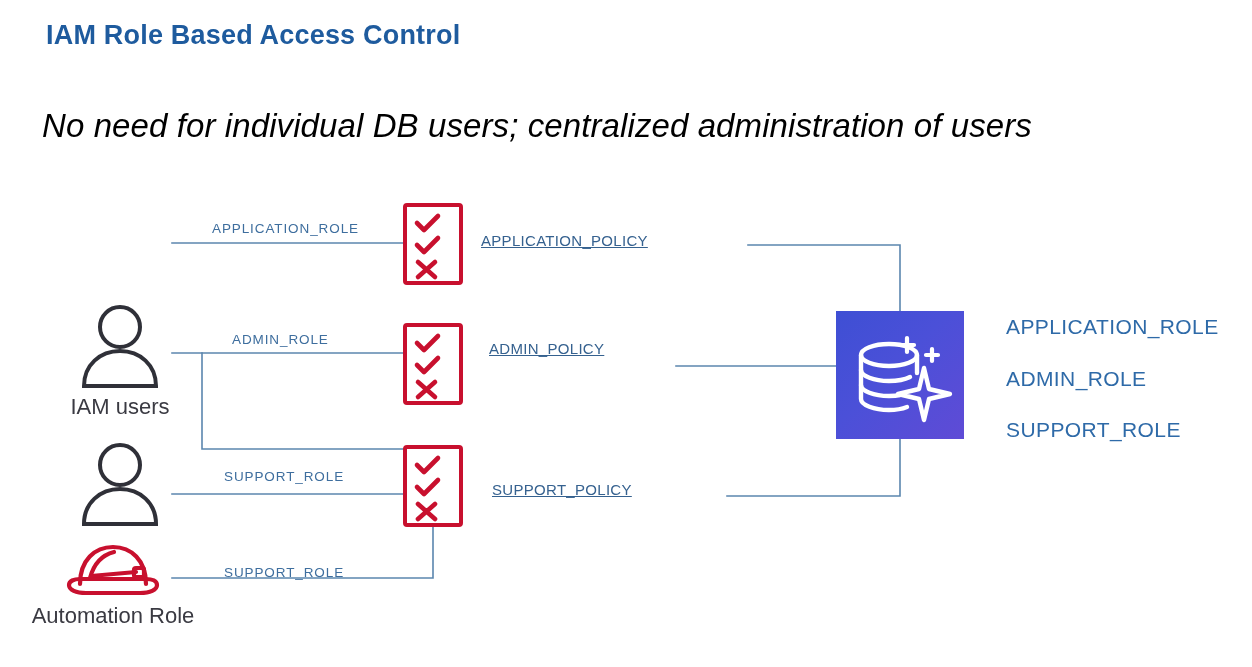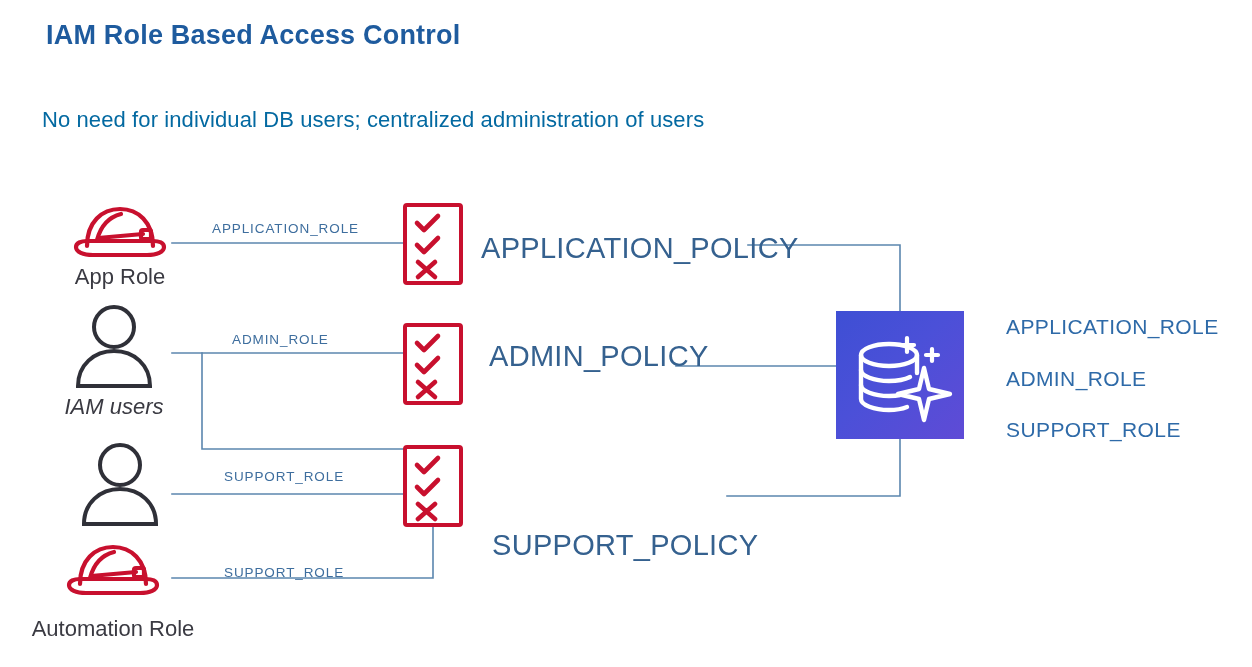--- a/index.html
+++ b/index.html
@@ -32,25 +32,26 @@
     font-size: 27px;
     font-weight: bold;
     color: #1E5B9E;
     letter-spacing: 0.2px;
     white-space: nowrap;
   }
   #slide-subtitle {
     position: absolute;
     left: 42px;
     top: 107px;
-    font-size: 22px;
-    font-weight: 300;
-    color: #0369a1;
+    font-size: 33px;
+    font-weight: 300;
+    color: #000000;
     letter-spacing: 0.1px;
     white-space: nowrap;
+    font-style: italic;
   }
 
   
   #diagram {
     position: absolute;
     left: 0;
     top: 0;
     width: 1252px;
     height: 667px;
   }
@@ -76,27 +77,27 @@
   .actor-label {
     display: block;
     margin-top: 2px;
     font-size: 22px;
     font-weight: 300;
     color: #3A3A42;
     white-space: nowrap;
   }
 
   #actor-app-role   { left: 35px;  top: 200px; }
-  #actor-iam-users  { left: 29px;  top: 302px; font-style: italic; }
+  #actor-iam-users  { left: 35px;  top: 302px; }
   #actor-support-user { left: 35px; top: 440px; }
   #actor-automation-role { left: 28px; top: 538px; }
 
   #actor-iam-users .actor-label { margin-top: 4px; }
   #actor-support-user .actor-label { visibility: hidden; height: 0; margin: 0; }
-  #actor-automation-role .actor-label { margin-top: 16px; }
+  #actor-automation-role .actor-label { margin-top: 3px; }
 
   
   .edge-label {
     position: absolute;
     font-size: 13.5px;
     font-weight: 400;
     color: #3E6E9E;
     letter-spacing: 0.9px;
     white-space: nowrap;
   }
@@ -123,29 +124,30 @@
     position: absolute;
     left: 6px;
     top: 4px;
     width: 42px;
     height: 70px;
   }
 
   
   .policy-label {
     position: absolute;
-    font-size: 29px;
+    font-size: 15px;
     font-weight: 300;
     color: #35618F;
     letter-spacing: 0.3px;
     white-space: nowrap;
+    text-decoration: underline;
   }
   #policy-label-application { left: 481px; top: 232px; }
   #policy-label-admin       { left: 489px; top: 340px; }
-  #policy-label-support     { left: 492px; top: 481px; margin-top: 48px; }
+  #policy-label-support     { left: 492px; top: 481px; }
 
   
   #db-node {
     position: absolute;
     left: 836px;
     top: 311px;
     width: 128px;
     height: 128px;
     background: linear-gradient(135deg, #3E4FD4 0%, #4B50D8 45%, #5F4BD6 100%);
   }
@@ -188,32 +190,20 @@
         <path d="M 172 578 L 433 578 L 433 527"></path>
 
         <path d="M 748 245 L 900 245 L 900 311"></path>
 
         <line x1="676" y1="366" x2="836" y2="366"></line>
 
         <path d="M 727 496 L 900 496 L 900 439"></path>
       </g>
     </svg>
 
-    <div class="actor" id="actor-app-role">
-      <svg class="actor-icon" width="106" height="62" viewBox="0 0 106 62" xmlns="http://www.w3.org/2000/svg">
-        <g fill="none" stroke="#C8102E" stroke-width="4.2" stroke-linecap="round" stroke-linejoin="round">
-          <path d="M 20 46 C 20 22 35 9 53 9 C 71 9 86 22 86 46"></path>
-          <path d="M 9 47 C 9 52 16 55 26 55 L 80 55 C 90 55 97 52 97 47 C 97 43 92 41 86 41 L 20 41 C 14 41 9 43 9 47 Z"></path>
-          <path d="M 30 40 C 34 25 42 17 54 14"></path>
-          <path d="M 31 38 L 76 34"></path>
-          <rect x="74" y="30" width="10" height="9" rx="2"></rect>
-        </g>
-      </svg>
-      <span class="actor-label">App Role</span>
-    </div>
 
     <div class="actor" id="actor-iam-users">
       <svg class="actor-icon" width="86" height="88" viewBox="0 0 86 88" xmlns="http://www.w3.org/2000/svg">
         <g fill="none" stroke="#2F3038" stroke-width="4">
           <circle cx="43" cy="25" r="20"></circle>
           <path d="M 7 84 C 7 63 23 49 43 49 C 63 49 79 63 79 84 Z"></path>
         </g>
       </svg>
       <span class="actor-label">IAM users</span>
     </div>

